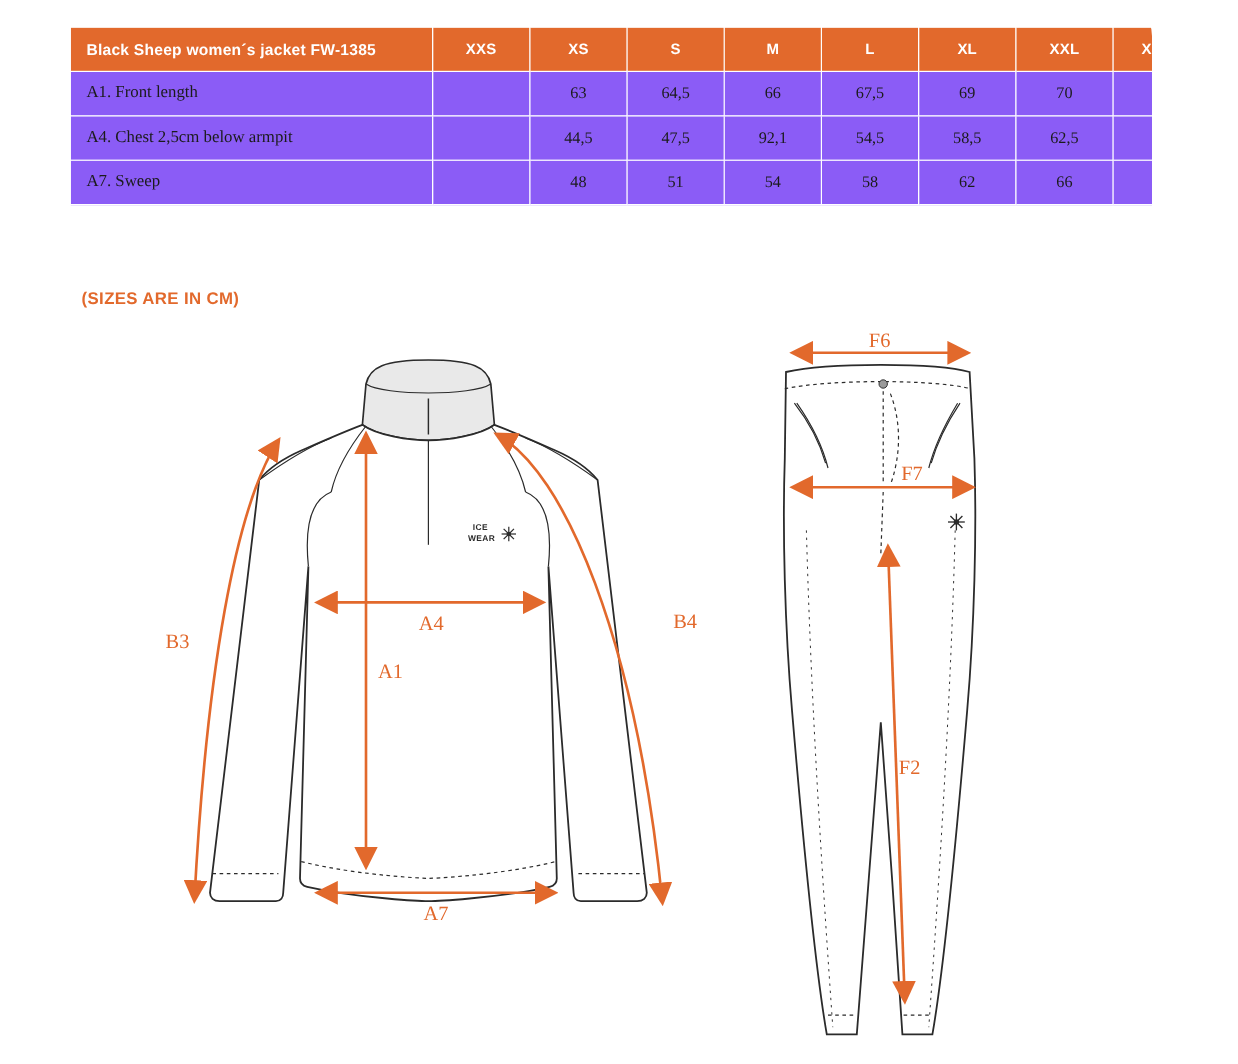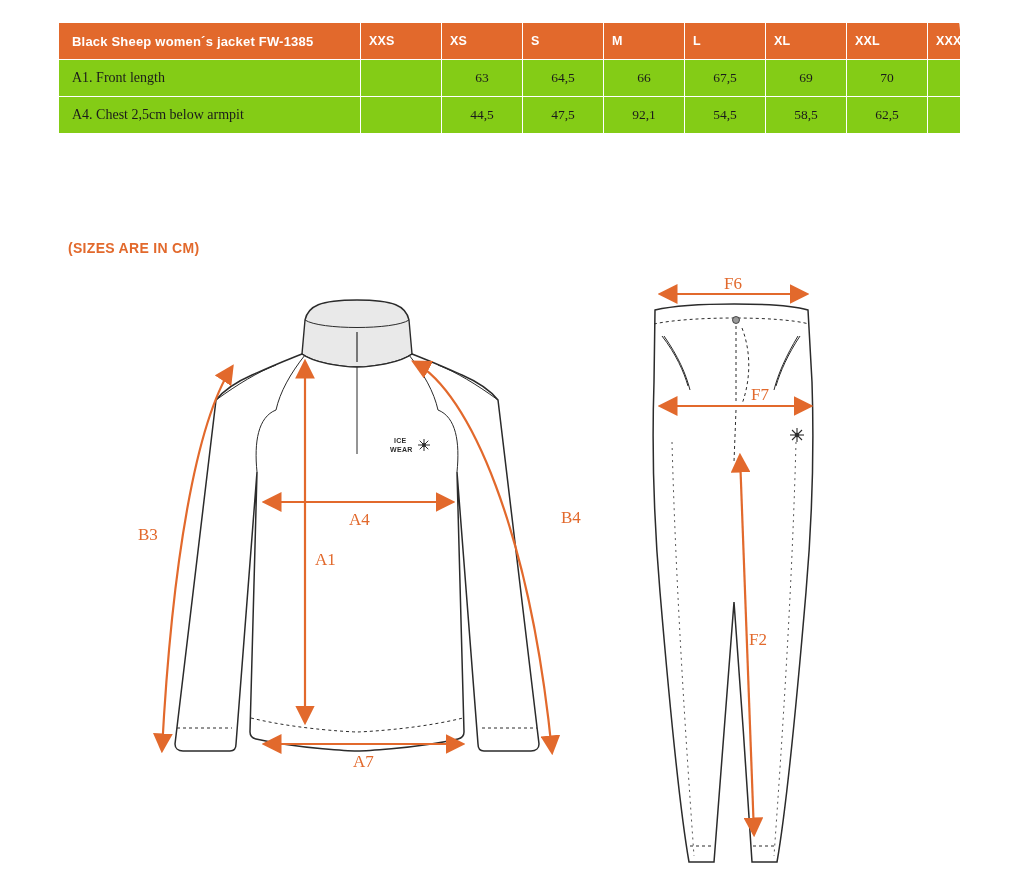--- a/index.html
+++ b/index.html
@@ -31,30 +31,30 @@
   #size-table th, #size-table td {
     border: 1px solid #ffffff;
     height: 37px;
     padding: 0 8px;
   }
   #size-table thead th {
     background: #e2692c;
     color: #ffffff;
     font-size: 12.5px;
     font-weight: bold;
-    text-align: left;
+    text-align: center;
     letter-spacing: 0.2px;
   }
   #size-table thead th.name-col {
     text-align: left;
     padding-left: 13px;
     font-size: 13px;
   }
   #size-table tbody td {
-    background: #84cc16;
+    background: #8b5cf6;
     color: #1b1b1b;
     font-size: 13.5px;
     text-align: center;
     font-family: "Liberation Serif", serif;
   }
   #size-table tbody td.name-col {
     text-align: left;
     padding-left: 13px;
     font-size: 14px;
   }
@@ -140,20 +140,31 @@
       </tr>
       <tr>
         <td class="name-col">A4. Chest 2,5cm below armpit</td>
         <td></td>
         <td>44,5</td>
         <td>47,5</td>
         <td>92,1</td>
         <td>54,5</td>
         <td>58,5</td>
         <td>62,5</td>
+        <td></td>
+      </tr>
+      <tr>
+        <td class="name-col">A7. Sweep</td>
+        <td></td>
+        <td>48</td>
+        <td>51</td>
+        <td>54</td>
+        <td>58</td>
+        <td>62</td>
+        <td>66</td>
         <td></td>
       </tr>
     </tbody>
   </table>
 
   <div class="units-note">(SIZES ARE IN CM)</div>
 
   <div id="illustrations">
 
     <svg width="1032" height="625" viewBox="0 0 1032 625">

